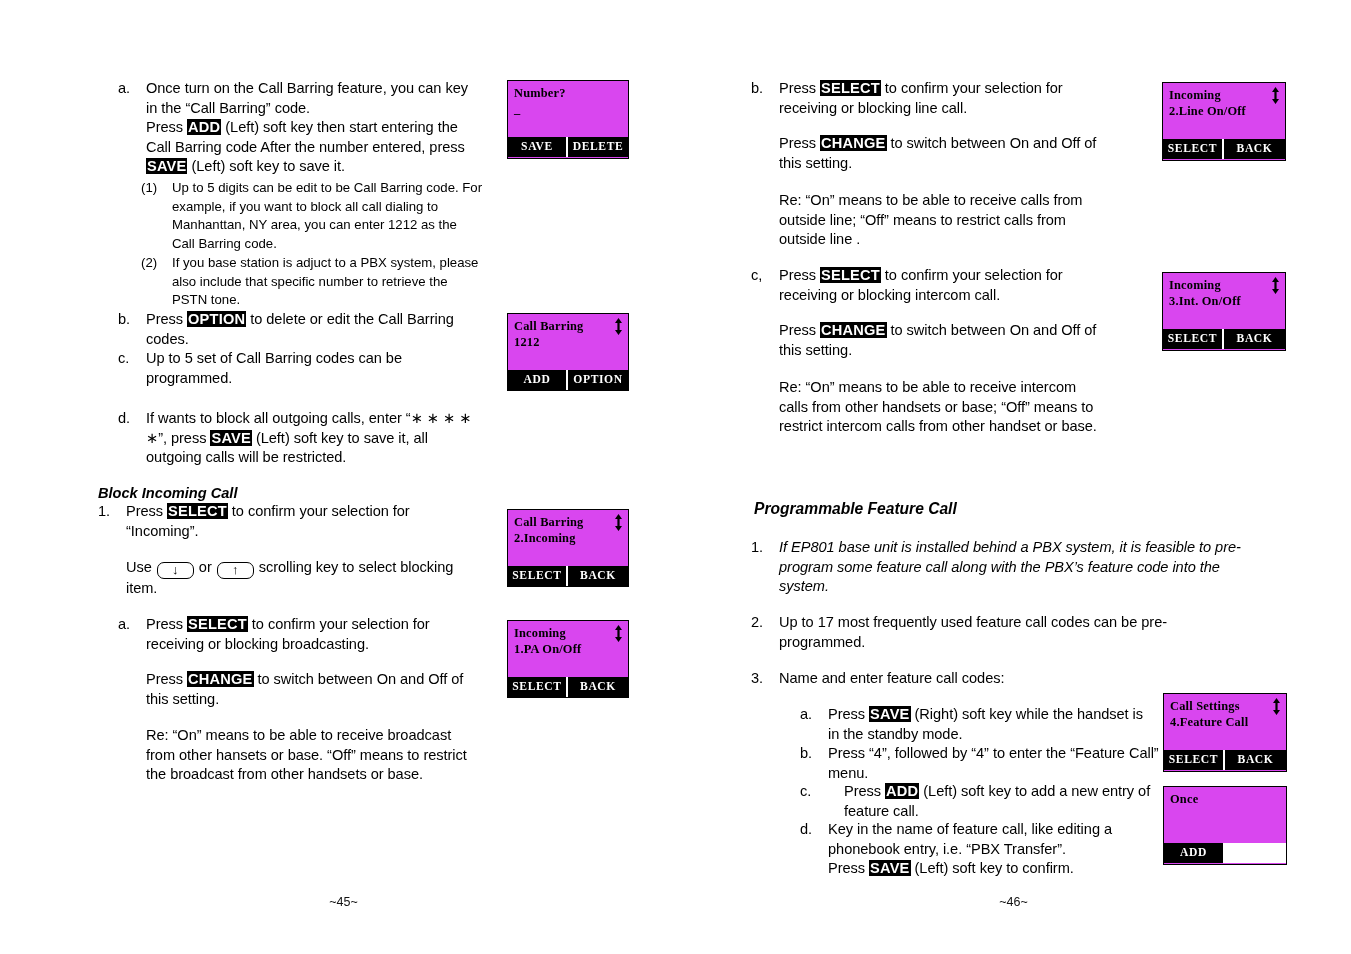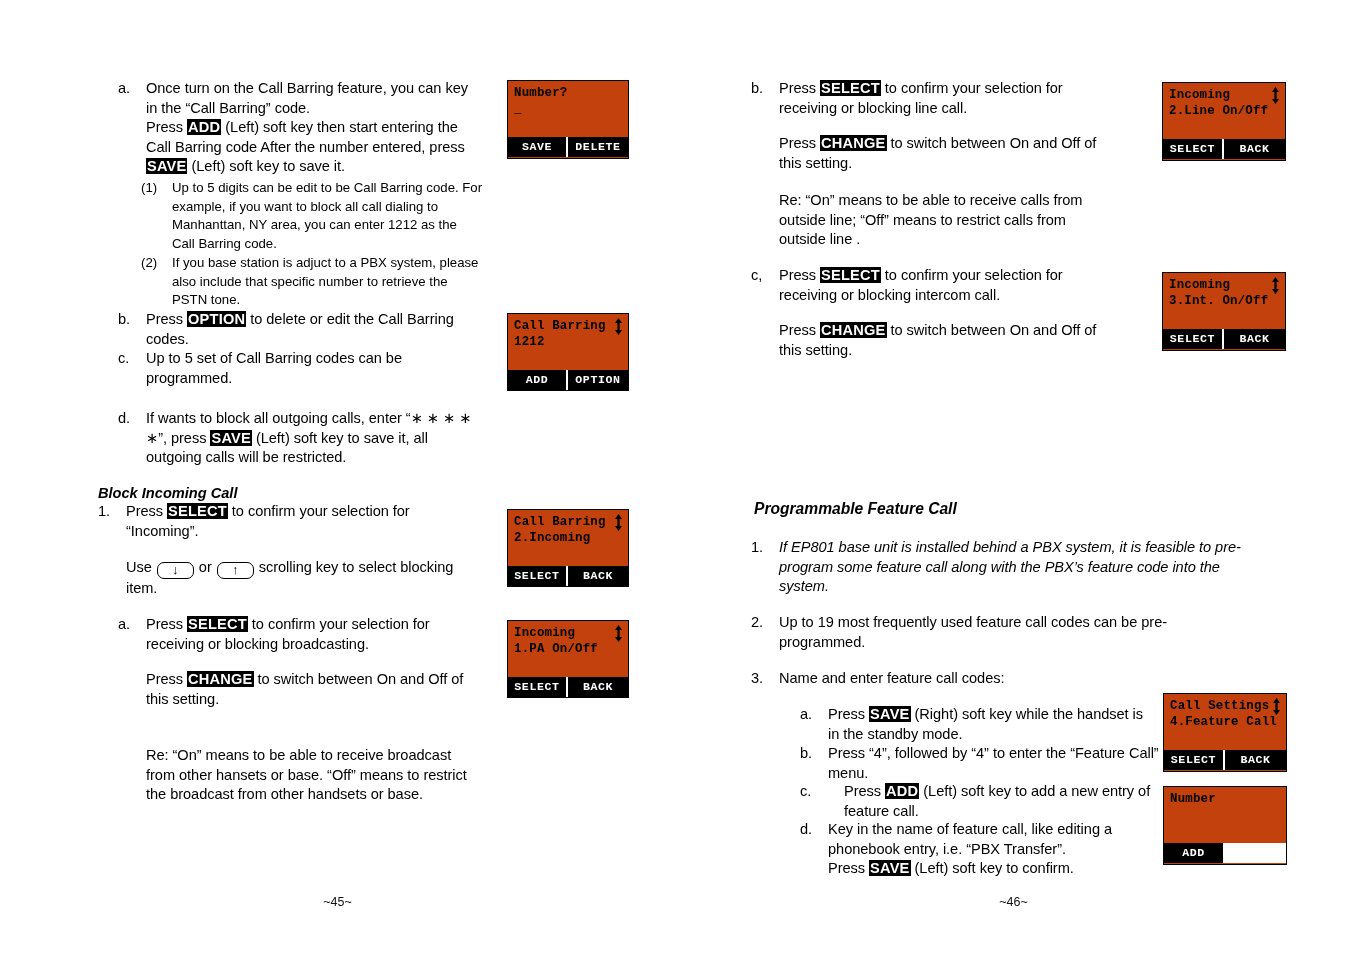--- a/index.html
+++ b/index.html
@@ -76,23 +76,23 @@
     text-align: center;
     font-size: 13px;
     vertical-align: -2px;
     margin: 0 1px;
   }
 
   
   .lcd {
     position: absolute;
     border: 1.7px solid #000;
-    background: #c2410c;
+    background: #d946ef;
     box-sizing: border-box;
-    font-family: Liberation Mono, monospace;
+    font-family: Liberation Serif, serif;
   }
   .lcd-screen {
     position: relative;
     padding: 5px 6px 0 6px;
     height: 56px;
     box-sizing: border-box;
   }
   .lcd-line {
     font-size: 12.4px;
     line-height: 15.5px;
@@ -214,21 +214,21 @@
     <span class="marker">a.</span>
     <span class="body" style="margin-left:28px;">
       <span>Press </span><span class="kbd">SELECT</span><span> to confirm your selection for</span><br>
       <span>receiving or blocking broadcasting.</span>
     </span>
   </div>
   <div class="txt" style="position:absolute;left:146px;top:670px;width:370px;">
     <span>Press </span><span class="kbd">CHANGE</span><span> to switch between On and Off of</span><br>
     <span>this setting.</span>
   </div>
-  <div class="txt" style="position:absolute;left:146px;top:746px;width:370px;">
+  <div class="txt" style="position:absolute;left:146px;top:726px;width:370px;">
     <span>Re: “On” means to be able to receive broadcast</span><br>
     <span>from other hansets or base. “Off” means to restrict</span><br>
     <span>the broadcast from other handsets or base.</span>
   </div>
 
   <div class="lcd" style="left:507px;top:80px;width:122px;height:79px;">
     <div class="lcd-screen">
       <div class="lcd-line">Number?</div>
       <div class="lcd-line">_</div>
     </div>
@@ -279,21 +279,21 @@
       </div>
       <div class="lcd-line">Incoming</div>
       <div class="lcd-line">1.PA On/Off</div>
     </div>
     <div class="lcd-softkeys">
       <div class="sk left">SELECT</div>
       <div class="sk">BACK</div>
     </div>
   </div>
 
-  <div class="footer" style="top:895px;left:0;">~45~</div>
+  <div class="footer" style="top:895px;left:0;padding-left:6px;">~45~</div>
 </div>
 
 <div class="page" id="page-right">
 
   <div class="item txt" style="position:absolute;left:75px;top:79px;width:385px;">
     <span class="marker">b.</span>
     <span class="body" style="margin-left:28px;">
       <span>Press </span><span class="kbd">SELECT</span><span> to confirm your selection for</span><br>
       <span>receiving or blocking line call.</span>
     </span>
@@ -311,37 +311,42 @@
   <div class="item txt" style="position:absolute;left:75px;top:266px;width:385px;">
     <span class="marker">c,</span>
     <span class="body" style="margin-left:28px;">
       <span>Press </span><span class="kbd">SELECT</span><span> to confirm your selection for</span><br>
       <span>receiving or blocking intercom call.</span>
     </span>
   </div>
   <div class="txt" style="position:absolute;left:103px;top:321px;width:375px;">
     <span>Press </span><span class="kbd">CHANGE</span><span> to switch between On and Off of</span><br>
     <span>this setting.</span>
+  </div>
+  <div class="txt" style="position:absolute;left:103px;top:378px;width:395px;">
+    <span>Re: “On” means to be able to receive intercom</span><br>
+    <span>calls from other handsets or base;  “Off” means to</span><br>
+    <span>restrict intercom calls from other handset or base.</span>
   </div>
 
   <div class="heading" style="position:absolute;left:78px;top:499px;font-size:15.6px;">Programmable Feature Call</div>
 
   <div class="item txt" style="position:absolute;left:75px;top:538px;width:500px;">
     <span class="marker">1.</span>
     <span class="body" style="margin-left:28px;font-style:italic;">
       <span>If EP801 base unit is installed behind a PBX system, it is feasible to pre-</span><br>
       <span>program some feature call along with the PBX’s feature code into the</span><br>
       <span>system.</span>
     </span>
   </div>
 
   <div class="item txt" style="position:absolute;left:75px;top:613px;width:500px;">
     <span class="marker">2.</span>
     <span class="body" style="margin-left:28px;">
-      <span>Up to 19 most frequently used feature call codes can be pre-</span><br>
+      <span>Up to 17 most frequently used feature call codes can be pre-</span><br>
       <span>programmed.</span>
     </span>
   </div>
 
   <div class="item txt" style="position:absolute;left:75px;top:669px;width:500px;">
     <span class="marker">3.</span>
     <span class="body" style="margin-left:28px;">
       <span>Name and enter feature call codes:</span>
     </span>
   </div>
@@ -422,21 +427,21 @@
       <div class="lcd-line">4.Feature Call</div>
     </div>
     <div class="lcd-softkeys">
       <div class="sk left">SELECT</div>
       <div class="sk">BACK</div>
     </div>
   </div>
 
   <div class="lcd" style="left:487px;top:786px;width:124px;height:79px;">
     <div class="lcd-screen">
-      <div class="lcd-line">Number</div>
+      <div class="lcd-line">Once</div>
       <div class="lcd-line"></div>
     </div>
     <div class="lcd-softkeys">
       <div class="sk left">ADD</div>
       <div class="sk blank"></div>
     </div>
   </div>
 
   <div class="footer" style="top:895px;left:0;">~46~</div>
 </div>

